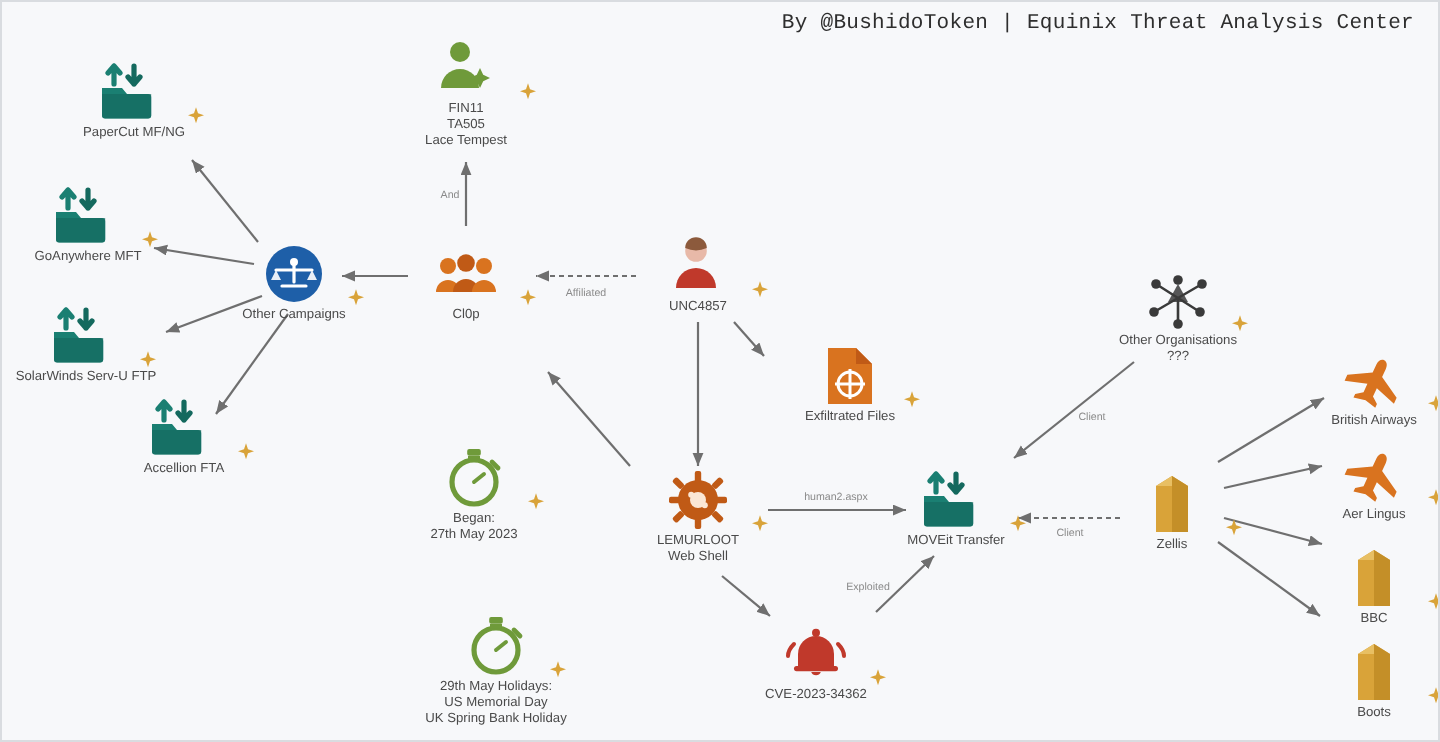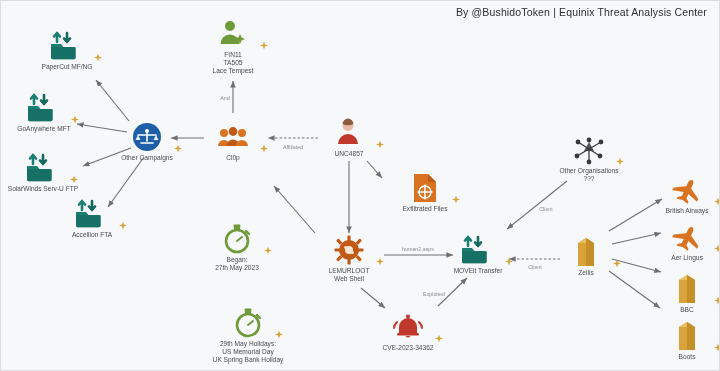--- a/index.html
+++ b/index.html
@@ -19,20 +19,21 @@
   }
   #edges{position:absolute;left:0;top:0;width:720px;height:371px;}
 
   .header{
     position:absolute;
     right:12px;top:5px;
     font-size:10.5px;
     color:#2e2e2e;
     letter-spacing:.15px;
     white-space:nowrap;
+    font-family:Liberation Mono, monospace;
   }
 
   .node{
     position:absolute;
     width:104px;
     margin-left:-52px;
     text-align:center;
     color:#3b3b3b;
   }
   .node .glyph{

